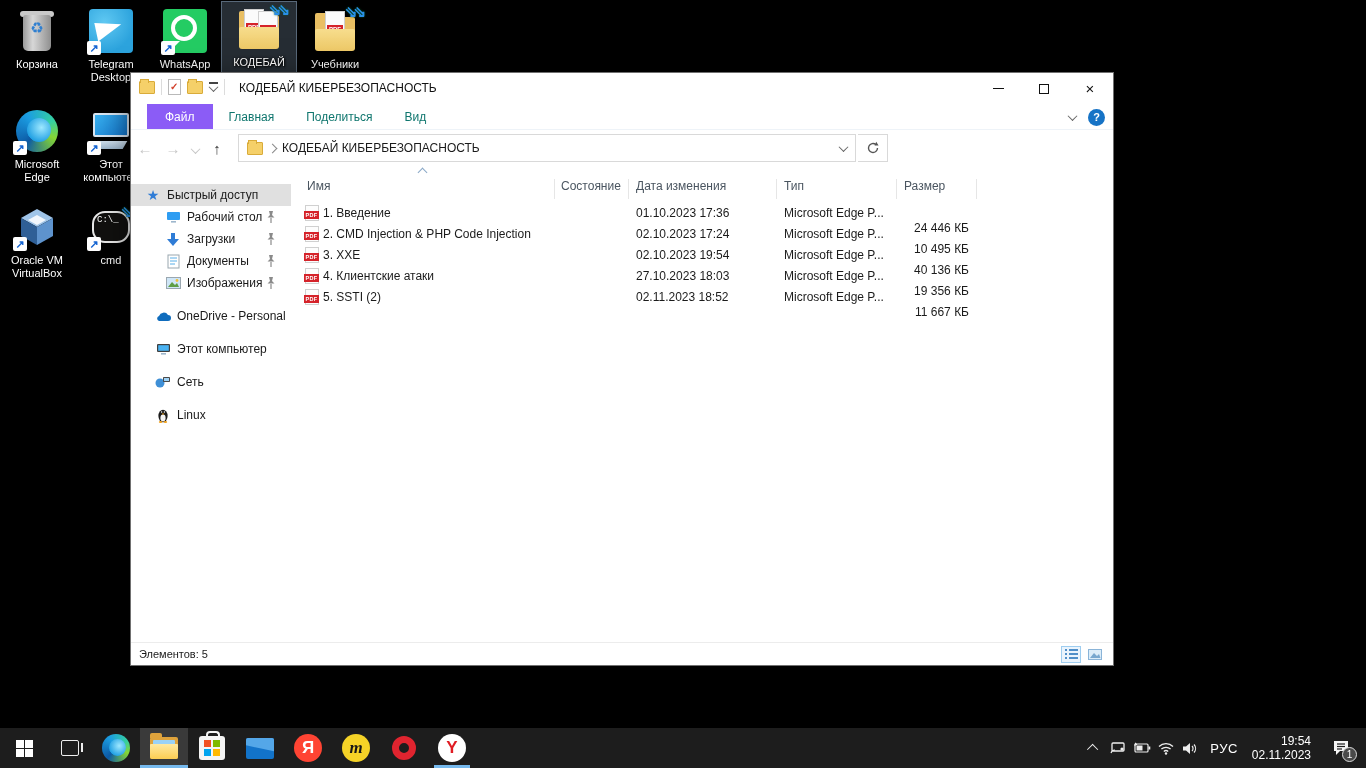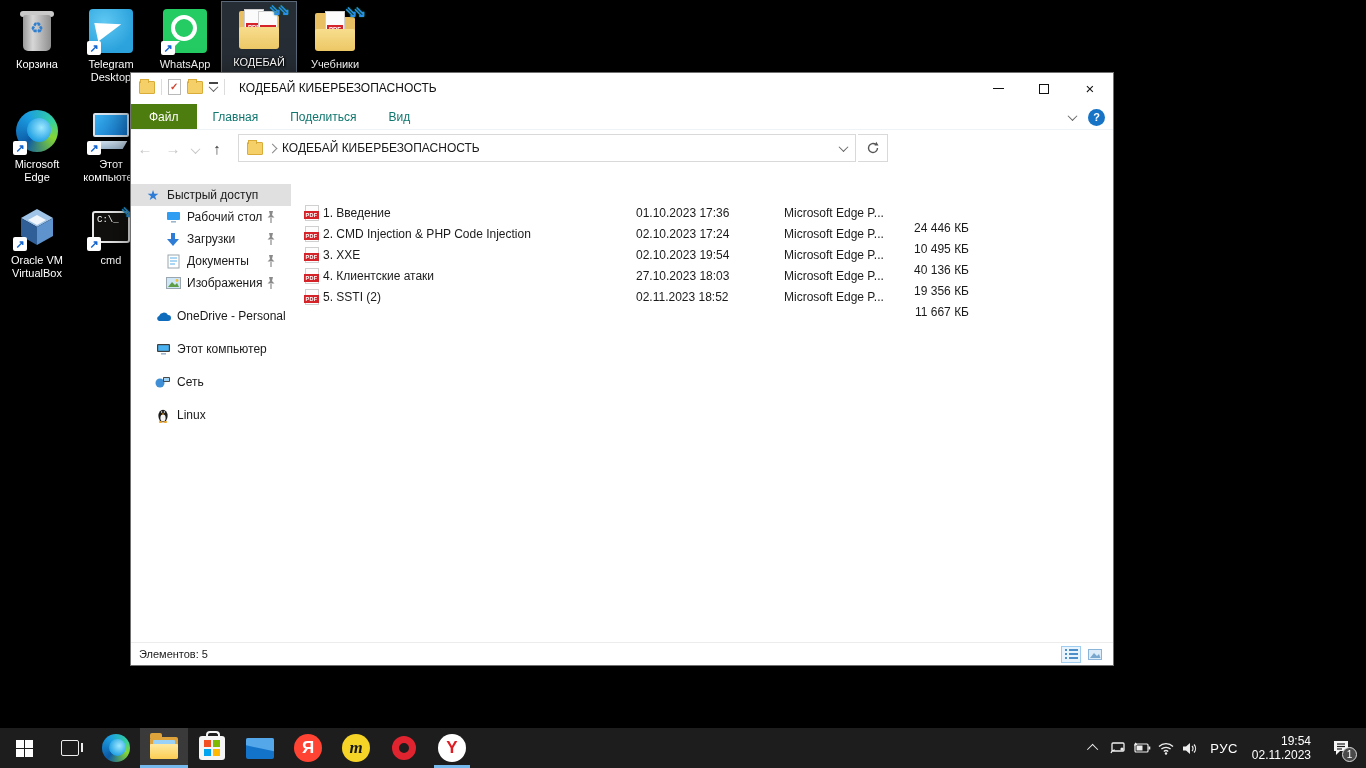--- a/index.html
+++ b/index.html
@@ -33,21 +33,21 @@
   .edge-c { position:absolute; left:3px; top:3px; width:42px; height:42px; border-radius:50%;
     background:conic-gradient(from 220deg,#0c59a4,#1b9de2 30%,#35d0a0 55%,#86d633 70%,#0c59a4); }
   .edge-i { position:absolute; left:14px; top:11px; width:24px; height:24px; border-radius:50%;
     background:radial-gradient(circle at 60% 40%, #9ee8ff, #1b9de2 75%, transparent 76%); }
   .pc-screen { position:absolute; left:6px; top:6px; width:36px; height:24px;
     background:linear-gradient(135deg,#39b1f0,#1273c9); border:2px solid #d9e6f2; border-radius:2px; }
   .pc-base { position:absolute; left:10px; top:34px; width:28px; height:8px;
     background:linear-gradient(#cfe0ee,#9db6cc); transform:skewX(-30deg); }
   .vb-cube { position:absolute; left:6px; top:4px; width:36px; height:40px; }
   .cmd-box { position:absolute; left:5px; top:8px; width:38px; height:32px; background:#11100f;
-    border:2px solid #e8e8e8; border-radius:3px; color:#fff; font-size:9px; text-align:left;
+    border:2px solid #e8e8e8; border-radius:13px; color:#fff; font-size:9px; text-align:left;
     padding:2px 0 0 3px; font-family:"Liberation Mono", monospace; }
   .fold-back { position:absolute; left:4px; top:10px; width:40px; height:32px; background:#e9bf63; border-radius:2px; }
   .fold-tab  { position:absolute; left:4px; top:6px; width:16px; height:8px; background:#e9bf63; border-radius:2px 2px 0 0; }
   .pdf-doc { position:absolute; width:20px; height:27px; background:#fbfbfb; border:1px solid #cfcfcf; }
   .pdf-band { position:absolute; left:1px; bottom:3px; width:16px; height:9px; background:#d5232a;
     color:#fff; font-size:6px; font-weight:bold; text-align:center; line-height:9px; }
   .fold-front { position:absolute; left:4px; top:22px; width:40px; height:22px;
     background:linear-gradient(#f7dd8d,#eec967); border-radius:2px 2px 3px 3px; }
   .blue-arrs { position:absolute; right:-3px; top:-4px; color:#2a8ee8; font-size:15px; font-weight:bold;
     text-shadow:0 0 2px #063; letter-spacing:-4px; }
@@ -67,21 +67,21 @@
   .qat-drop .bar { width:9px; height:2px; background:#444; margin-bottom:1px; }
   #win-title { position:absolute; left:108px; top:8px; font-size:12px; color:#111; white-space:nowrap; }
   #win-controls { position:absolute; right:0; top:0; display:flex; }
   .wc { width:46px; height:31px; display:flex; align-items:center; justify-content:center; }
   .wc-min { width:11px; height:1px; background:#111; }
   .wc-max { width:10px; height:10px; border:1px solid #111; }
   .wc-x { font-size:15px; color:#111; line-height:1; }
 
   #tabrow { position:relative; height:26px; background:#fff; border-bottom:1px solid #eef3f8; display:flex; align-items:stretch; }
   .tab { padding:0 16px; display:flex; align-items:center; font-size:12px; color:#0f766e; }
-  .tab.file { background:#4d7c0f; color:#fff; margin-left:0; padding:0 18px; }
+  .tab.file { background:#8b5cf6; color:#fff; margin-left:16px; padding:0 18px; }
   #tabrow-right { position:absolute; right:8px; top:0; height:26px; display:flex; align-items:center; gap:12px; }
   .chev { width:7px; height:7px; border-right:1.4px solid #666; border-bottom:1.4px solid #666; display:inline-block; }
   .chev.down { transform:rotate(45deg) translate(-1px,-1px); }
   .help-circle { width:17px; height:17px; border-radius:50%; background:#1673c6; color:#fff; font-size:11px;
     font-weight:bold; text-align:center; line-height:17px; }
 
   #addrrow { position:relative; height:37px; background:#fff; display:flex; align-items:center; }
   .navbtn { width:28px; text-align:center; font-size:15px; }
   .nav-disabled { color:#c6c6c6; }
   .nav-up { color:#3c3c3c; }
@@ -452,20 +452,33 @@
               <ellipse cx="8.4" cy="14" rx="1.8" ry="1" fill="#f0a11c"></ellipse>
               <circle cx="4.6" cy="4" r="0.7" fill="#fff"></circle>
               <circle cx="7.4" cy="4" r="0.7" fill="#fff"></circle>
             </svg>
         </span>
         <span>Linux</span>
       </div>
     </div>
 
     <div id="filearea">
+      <div id="hdr">
+        <span id="sort-chev" class="chev" style="transform:rotate(-135deg);border-color:#8aa8c7"></span>
+        <div class="hdr-label" style="left:16px">Имя</div>
+        <div class="hdr-label" style="left:270px">Состояние</div>
+        <div class="hdr-label" style="left:345px">Дата изменения</div>
+        <div class="hdr-label" style="left:493px">Тип</div>
+        <div class="hdr-label" style="left:613px">Размер</div>
+        <div class="col-sep" style="left:263px"></div>
+        <div class="col-sep" style="left:337px"></div>
+        <div class="col-sep" style="left:485px"></div>
+        <div class="col-sep" style="left:605px"></div>
+        <div class="col-sep" style="left:685px"></div>
+      </div>
 
       <div class="frow" style="top:35px">
         <div class="pdficon">
             <span>PDF</span>
           </div>
         <div class="fname">1. Введение</div>
         <div class="fdate">01.10.2023 17:36</div>
         <div class="ftype">Microsoft Edge P...</div>
         <div class="fsize">24 446 КБ</div>
       </div>

